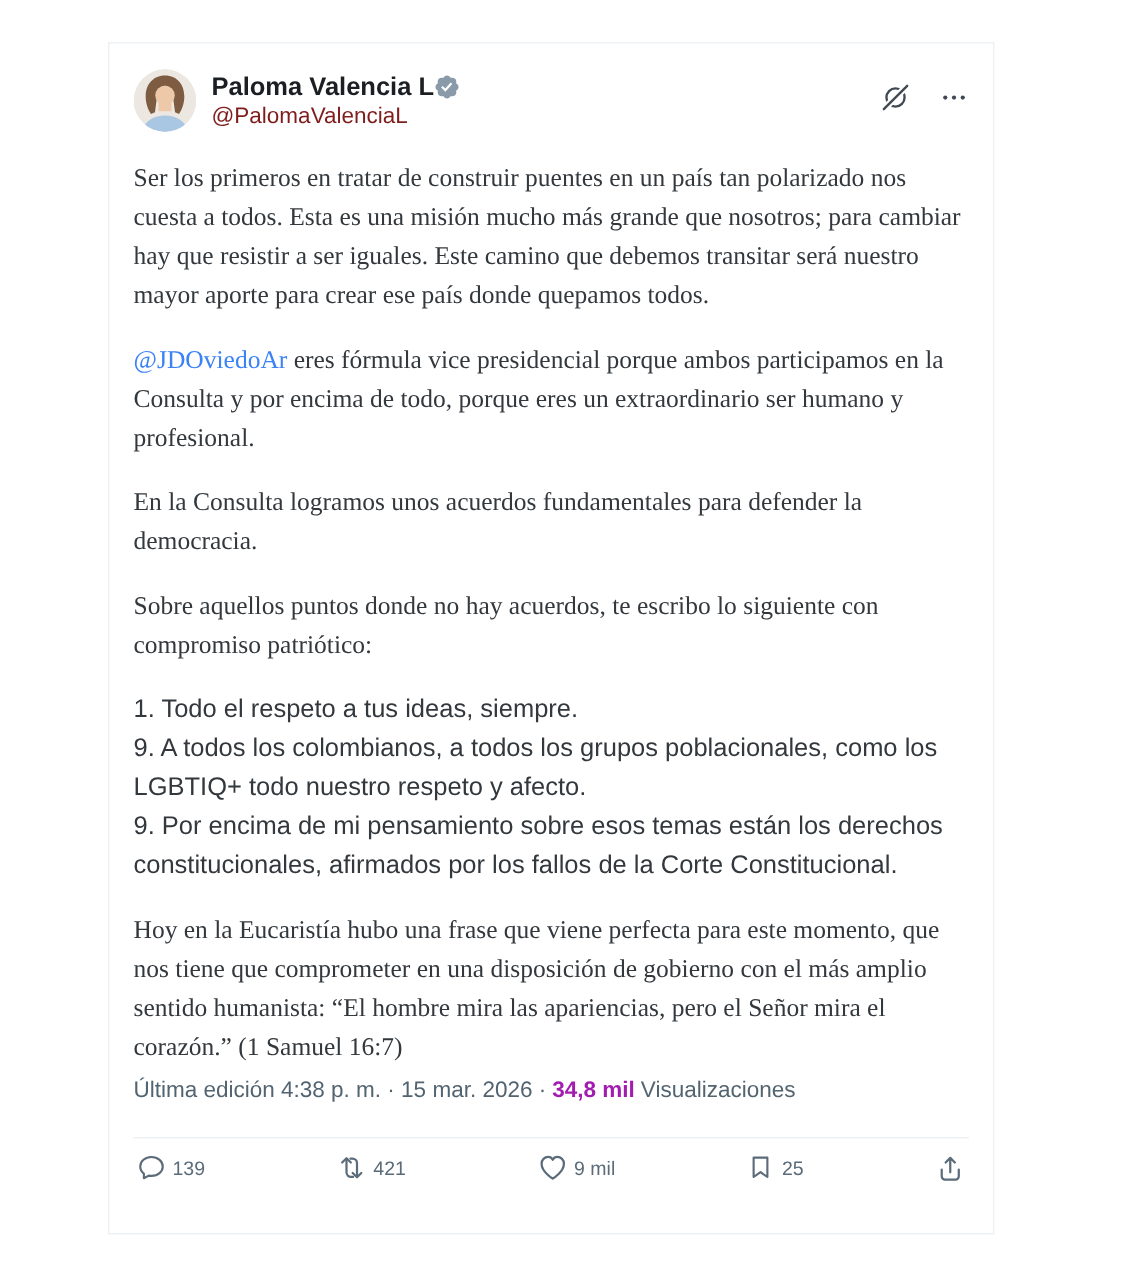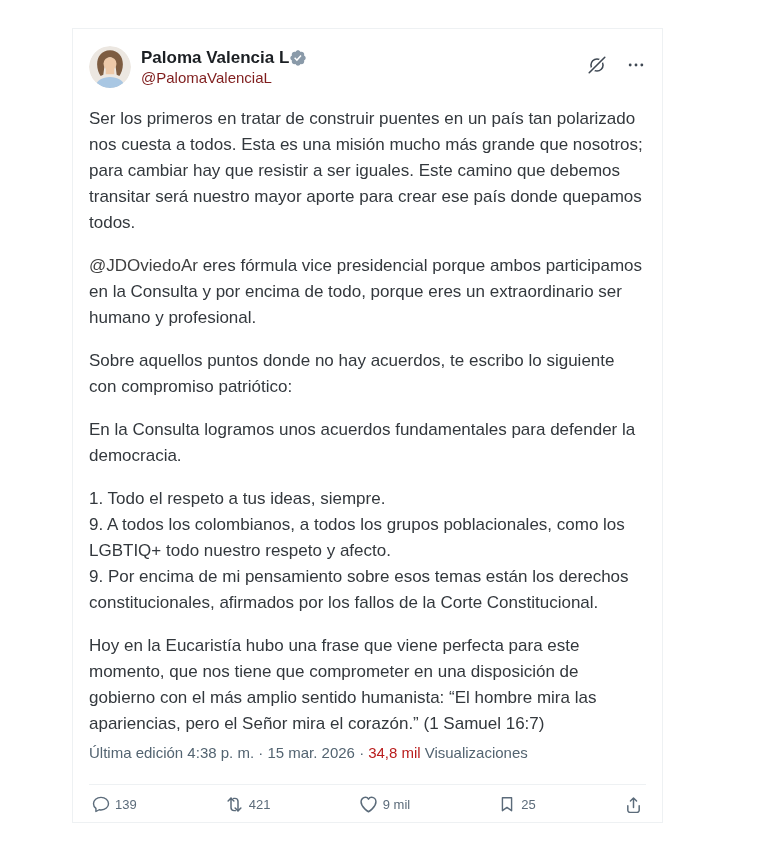--- a/index.html
+++ b/index.html
@@ -42,32 +42,32 @@
   }
   .icon-btn {
     background: none; border: none; padding: 0; cursor: pointer;
     display: inline-flex; align-items: center;
   }
   
   .tweet-body {
     margin-top: 18px;
     font-size: 17px; line-height: 26px; color: #33383d;
   }
-  .tweet-body p { margin: 0 0 17px 0; }
+  .tweet-body p { margin: 0 0 17px 0; font-family: Liberation Serif, serif; }
   .tweet-body .list-group { margin: 0 0 17px 0; }
   .tweet-body p:last-child { margin-bottom: 0; }
-  .mention { color: #404040; text-decoration: none; cursor: pointer; }
+  .mention { color: #3b82f6; text-decoration: none; cursor: pointer; }
   .list-line { display: block; }
   
   .tweet-meta {
     margin-top: 6px;
     display: flex; align-items: baseline; gap: 4px;
     font-size: 15px; line-height: 20px; color: #536471;
   }
-  .views-count { font-weight: normal; color: #b91c1c; }
+  .views-count { font-weight: bold; color: #a21caf; }
   
   .divider { margin-top: 21px; height: 1px; background: #eef1f3; }
   .action-bar {
     height: 38px;
     display: flex; align-items: center; justify-content: space-between;
     padding: 0 2px;
   }
   .action {
     background: none; border: none; cursor: pointer;
     display: inline-flex; align-items: center; gap: 4px;
@@ -125,22 +125,22 @@
           <circle cx="12" cy="12" r="1.7" fill="#3f4853"></circle>
           <circle cx="19" cy="12" r="1.7" fill="#3f4853"></circle>
         </svg>
       </button>
     </div>
   </header>
 
   <div class="tweet-body">
     <p>Ser los primeros en tratar de construir puentes en un país tan polarizado nos cuesta a todos. Esta es una misión mucho más grande que nosotros; para cambiar hay que resistir a ser iguales. Este camino que debemos transitar será nuestro mayor aporte para crear ese  país donde quepamos todos.</p>
     <p><a class="mention">@JDOviedoAr</a><span> eres fórmula vice presidencial porque ambos participamos en la Consulta y por encima de todo, porque eres un extraordinario ser humano y profesional.</span></p>
+    <p>En la Consulta logramos unos acuerdos fundamentales para defender la democracia.</p>
     <p>Sobre aquellos puntos donde no hay acuerdos, te escribo lo siguiente con compromiso patriótico:</p>
-    <p>En la Consulta logramos unos acuerdos fundamentales para defender la democracia.</p>
     <div class="list-group">
       <span class="list-line">1. Todo el respeto a tus ideas, siempre.</span>
       <span class="list-line">9. A todos los colombianos, a todos los grupos poblacionales, como los LGBTIQ+ todo nuestro respeto y afecto.</span>
       <span class="list-line">9. Por encima de mi pensamiento sobre esos temas están los derechos constitucionales, afirmados por los fallos de la Corte Constitucional.</span>
     </div>
     <p>Hoy en la Eucaristía hubo una frase que viene perfecta para este momento, que nos tiene que comprometer en una disposición de gobierno con el más amplio sentido humanista:  “El hombre mira las apariencias, pero el Señor mira el corazón.” (1 Samuel 16:7)</p>
   </div>
 
   <div class="tweet-meta">
     <span>Última edición 4:38 p. m. · 15 mar. 2026 ·</span>

